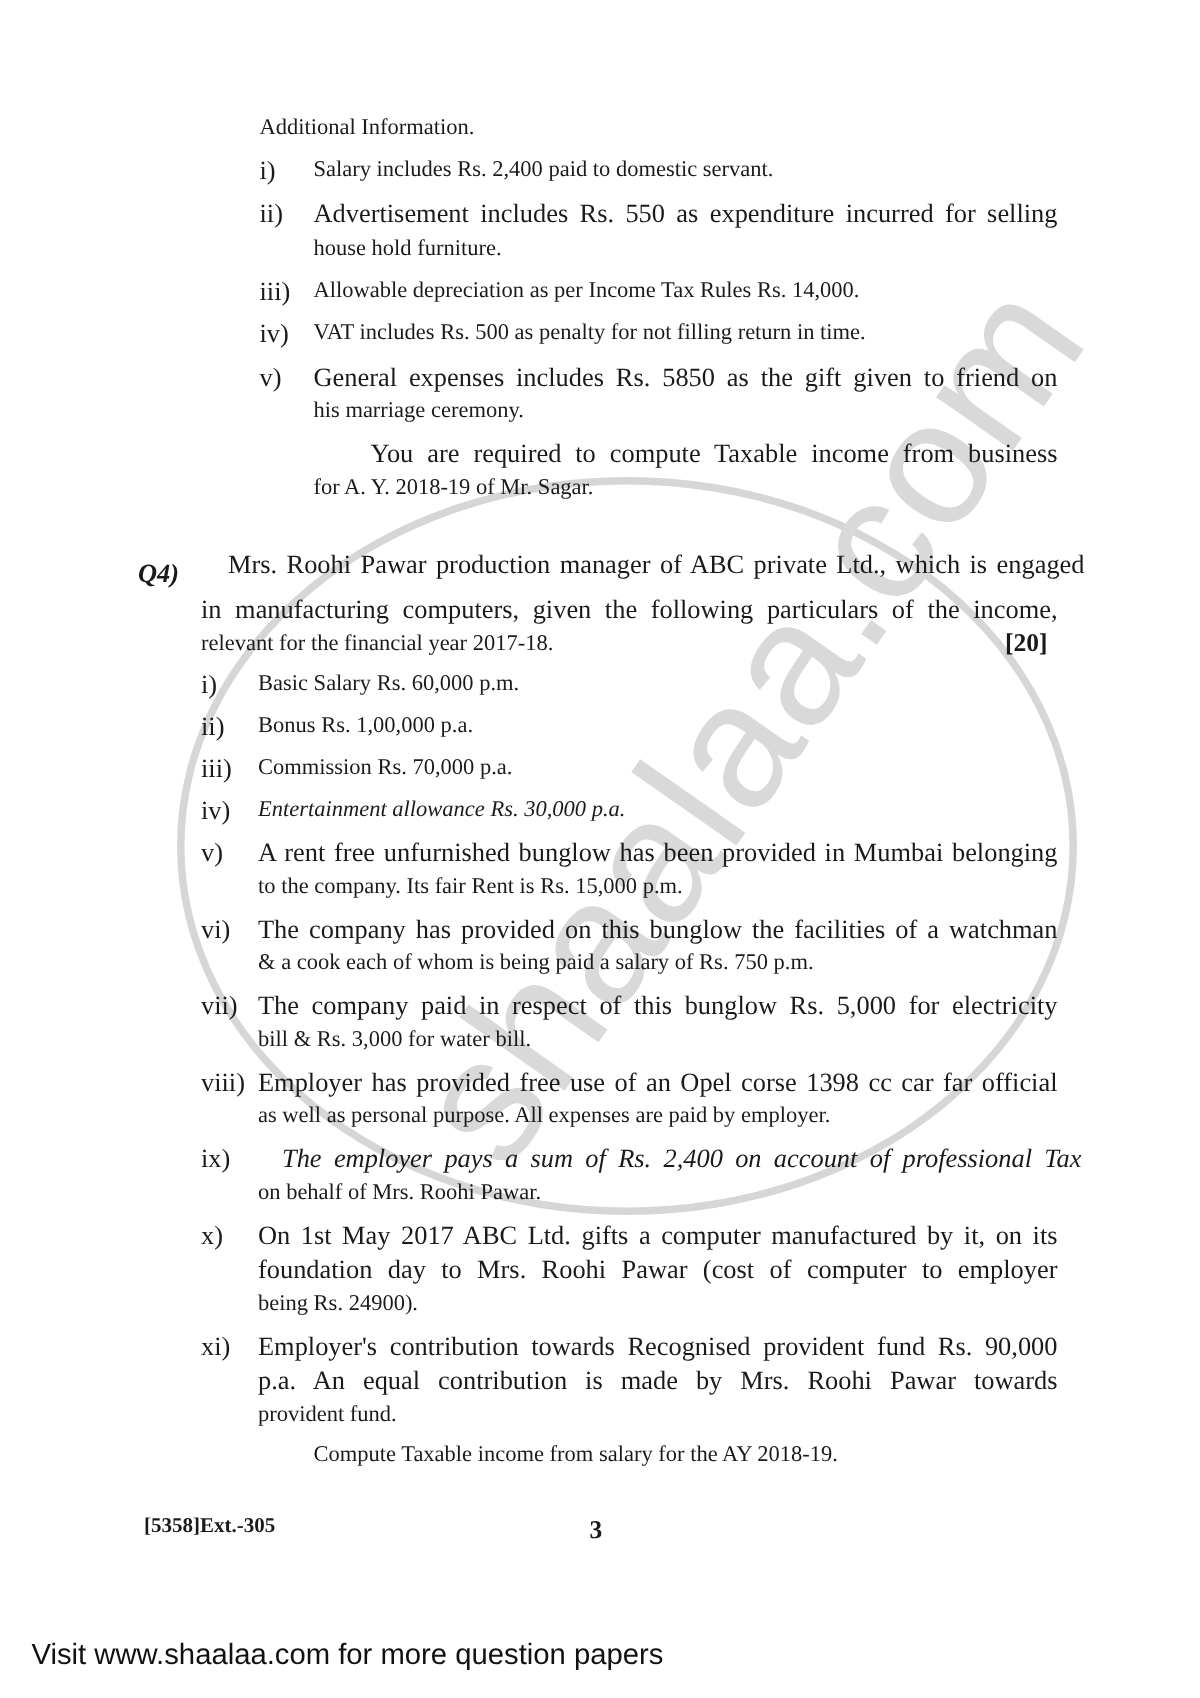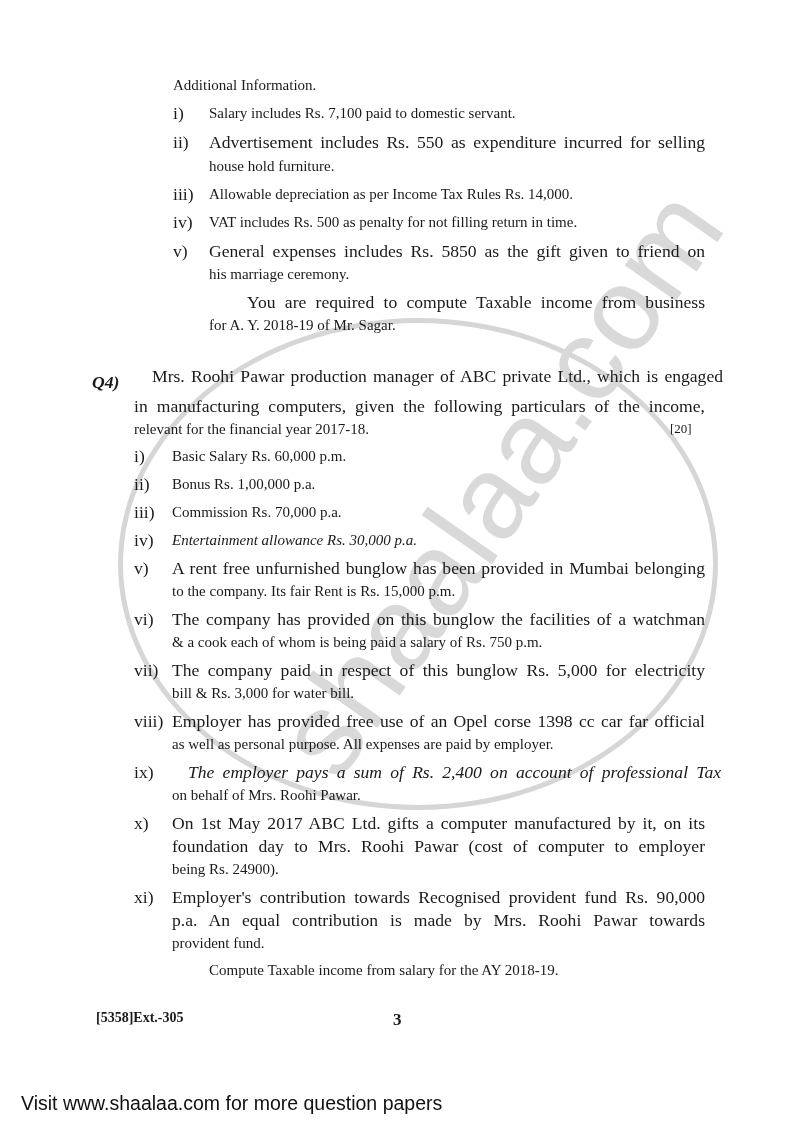--- a/index.html
+++ b/index.html
@@ -12,40 +12,40 @@
     .watermark-text { position: absolute; left: 215px; top: 520px; width: 420px;
       font-family: "Liberation Sans", "DejaVu Sans", sans-serif; font-size: 118px; color: #d9d9d9;
       transform: rotate(-55deg); transform-origin: center center; white-space: nowrap; z-index: 0;
       letter-spacing: 1px; }
 
     .content { position: absolute; left: 0; top: 0; width: 800px; z-index: 1; }
     .line { position: absolute; font-size: 15px; line-height: 24px; white-space: nowrap; }
     .num { position: absolute; font-size: 17.6px; line-height: 24px; }
     .just { position: absolute; font-size: 17.6px; line-height: 24px; text-align: justify; text-align-last: justify; }
     .q-label { font-weight: bold; font-style: italic; }
-    .marks { position: absolute; font-weight: normal; font-size: 13px; line-height: 24px; }
+    .marks { position: absolute; font-weight: bold; font-size: 17px; line-height: 24px; }
     .footer-code { position: absolute; left: 96px; top: 1010px; font-weight: bold; font-size: 14px; }
     .footer-page { position: absolute; left: 393px; top: 1010px; font-weight: bold; font-size: 17px; }
     .visit { position: absolute; left: 21px; top: 1092px; font-family: "Liberation Sans", "DejaVu Sans", sans-serif;
       font-size: 19.5px; color: #111; }
   </style>
 </head>
 <body>
 
 <div class="page">
 
   <div class="watermark-ring"></div>
   <div class="watermark-text">shaalaa.com</div>
 
   <div class="content">
 
     <div class="line" style="left:173px; top:73px;">Additional Information.</div>
 
     <div class="num" style="left:173px; top:101px;">i)</div>
-    <div class="line" style="left:209px; top:101px;">Salary includes Rs. 7,100 paid to domestic servant.</div>
+    <div class="line" style="left:209px; top:101px;">Salary includes Rs. 2,400 paid to domestic servant.</div>
 
     <div class="num" style="left:173px; top:130px;">ii)</div>
     <div class="just" style="left:209px; top:130px; width:496px;">Advertisement includes Rs. 550 as expenditure incurred for selling</div>
     <div class="line" style="left:209px; top:154px;">house hold furniture.</div>
 
     <div class="num" style="left:173px; top:182px;">iii)</div>
     <div class="line" style="left:209px; top:182px;">Allowable depreciation as per Income Tax Rules Rs. 14,000.</div>
 
     <div class="num" style="left:173px; top:210px;">iv)</div>
     <div class="line" style="left:209px; top:210px;">VAT includes Rs. 500 as penalty for not filling return in time.</div>

